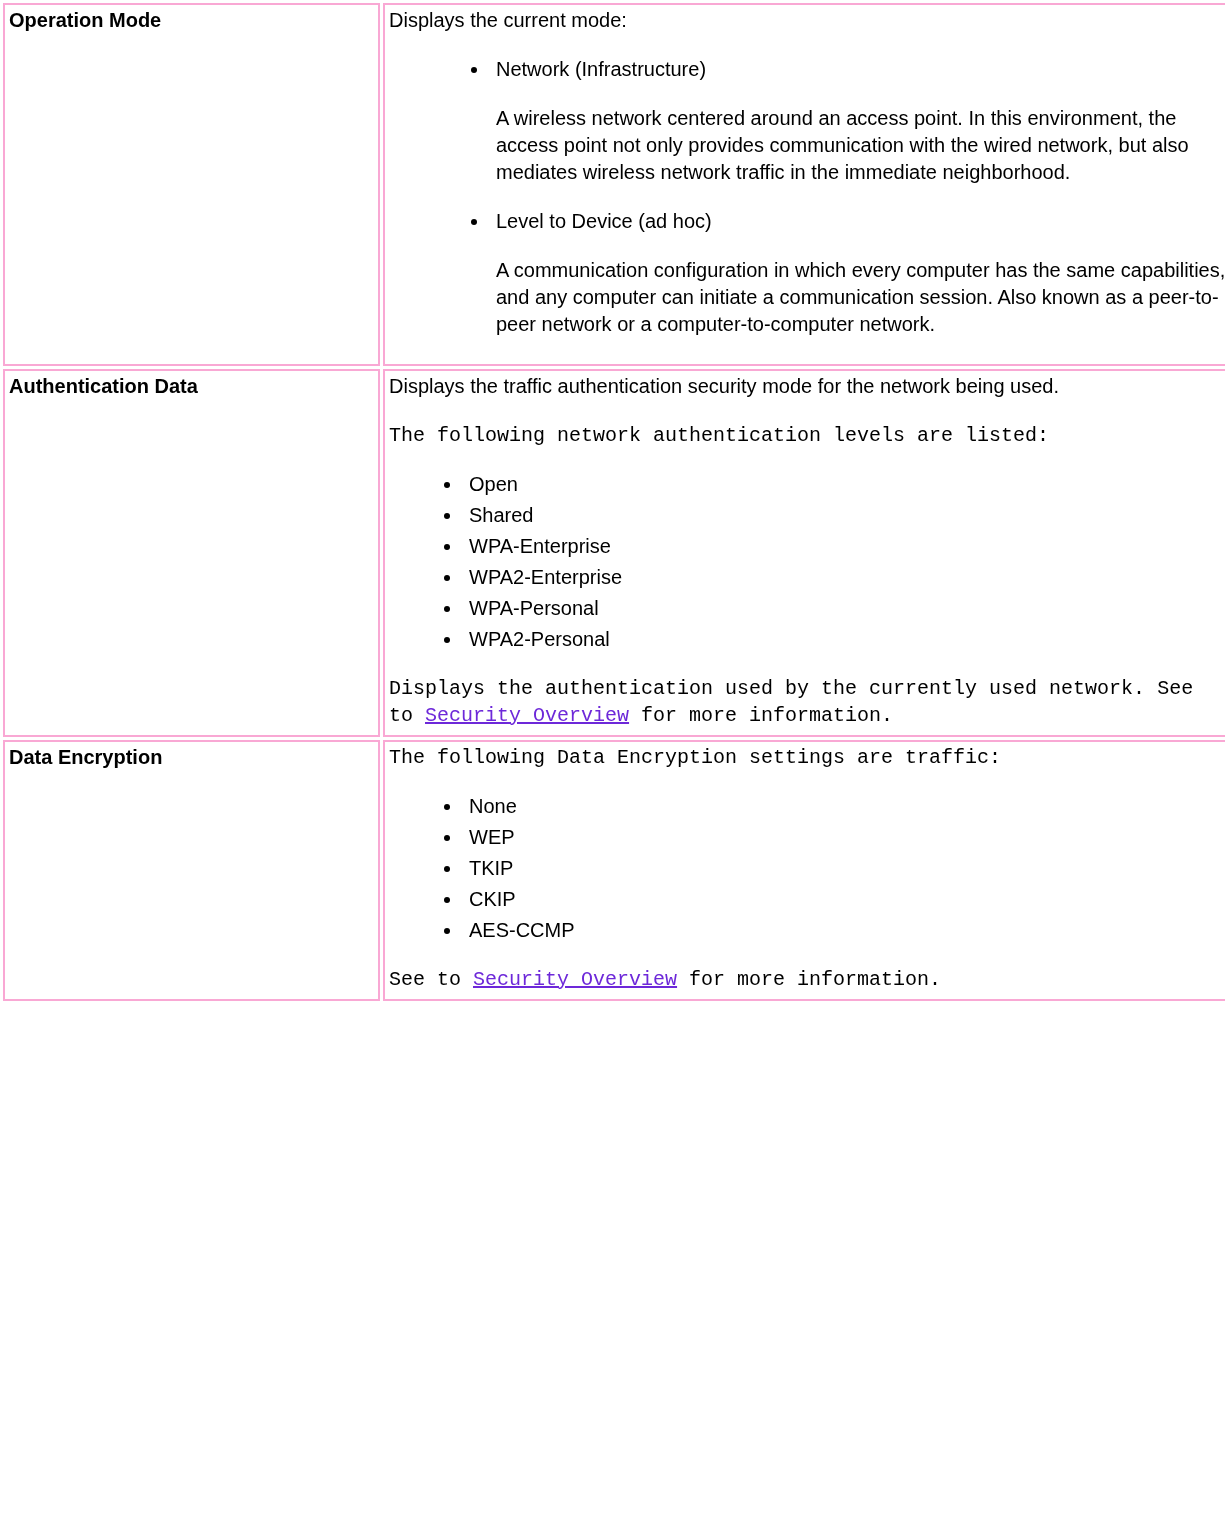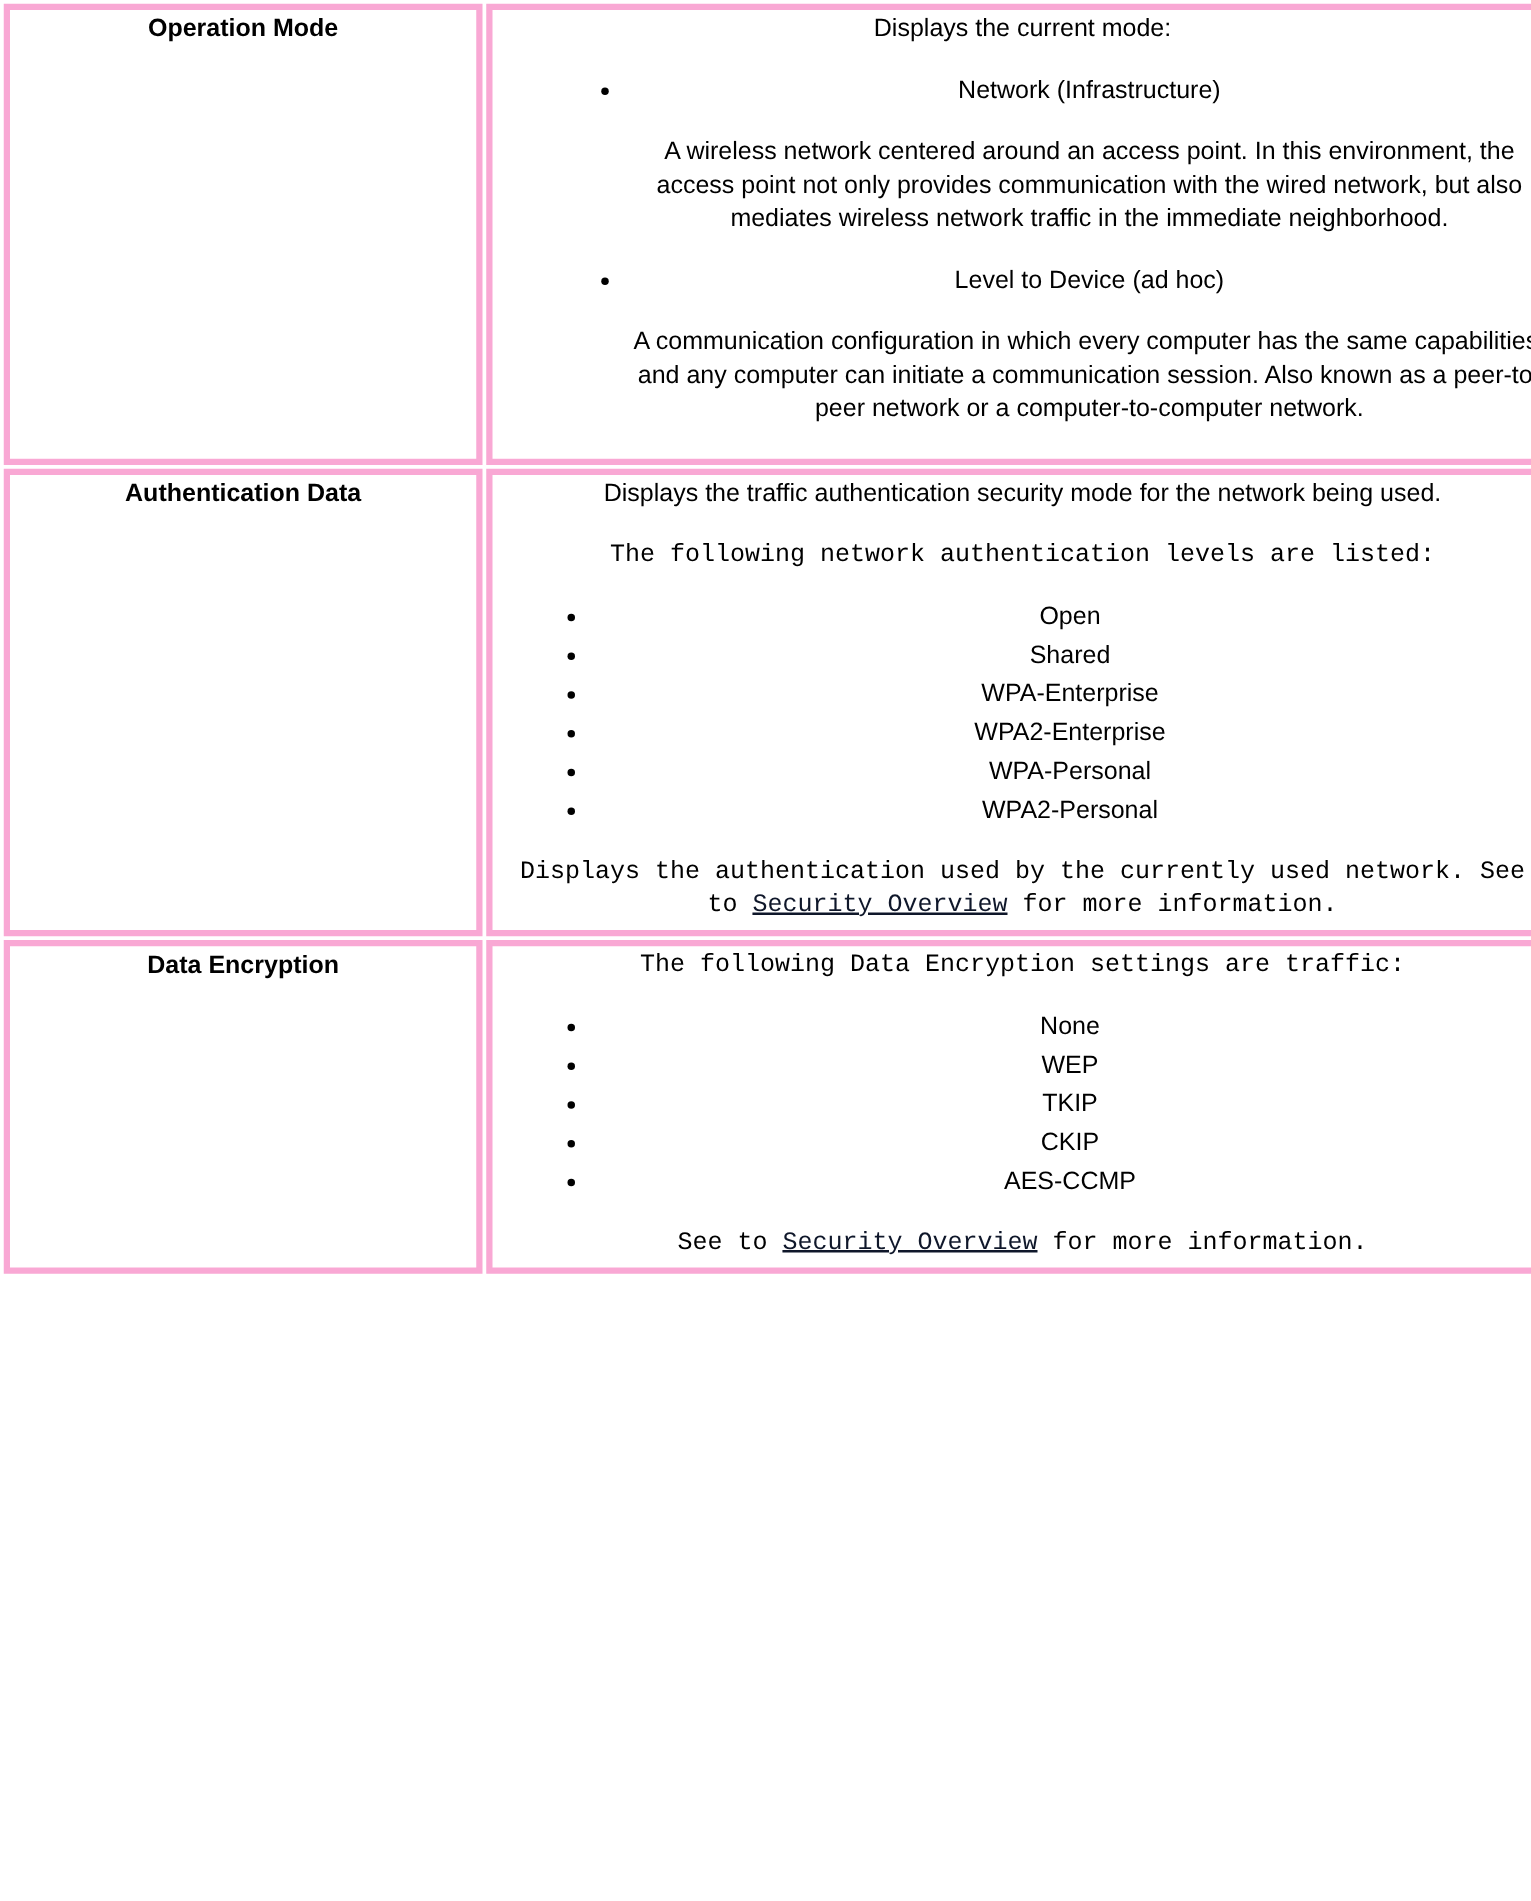--- a/index.html
+++ b/index.html
@@ -11,24 +11,23 @@
       color: #000;
       line-height: 1.35;
     }
     table.doc-table {
       border-collapse: separate;
       border-spacing: 3px;
       width: 1225px;
       table-layout: fixed;
     }
     table.doc-table td {
-      border: 5px solid #f9a8d4;
+      border: 2px solid #f9a8d4;
       vertical-align: top;
       padding: 2px 4px 4px 4px;
-      text-align: center;
     }
     td.label-cell {
       width: 365px;
       font-weight: bold;
     }
     td.desc-cell {
       width: 840px;
     }
     ul.outer {
       list-style-type: disc;
@@ -61,21 +60,21 @@
       margin: 0 0 22px 0;
     }
     p.last {
       margin-bottom: 2px;
       font-family: Liberation Mono, monospace;
     }
     p.after-list {
       margin-top: 0;
     }
     a {
-      color: #0f172a;
+      color: #6d28d9;
       text-decoration: underline;
       margin-top: 36px;
     }
   </style>
 </head>
 <body>
 
 <table class="doc-table">
   <tbody>
       <tr>

